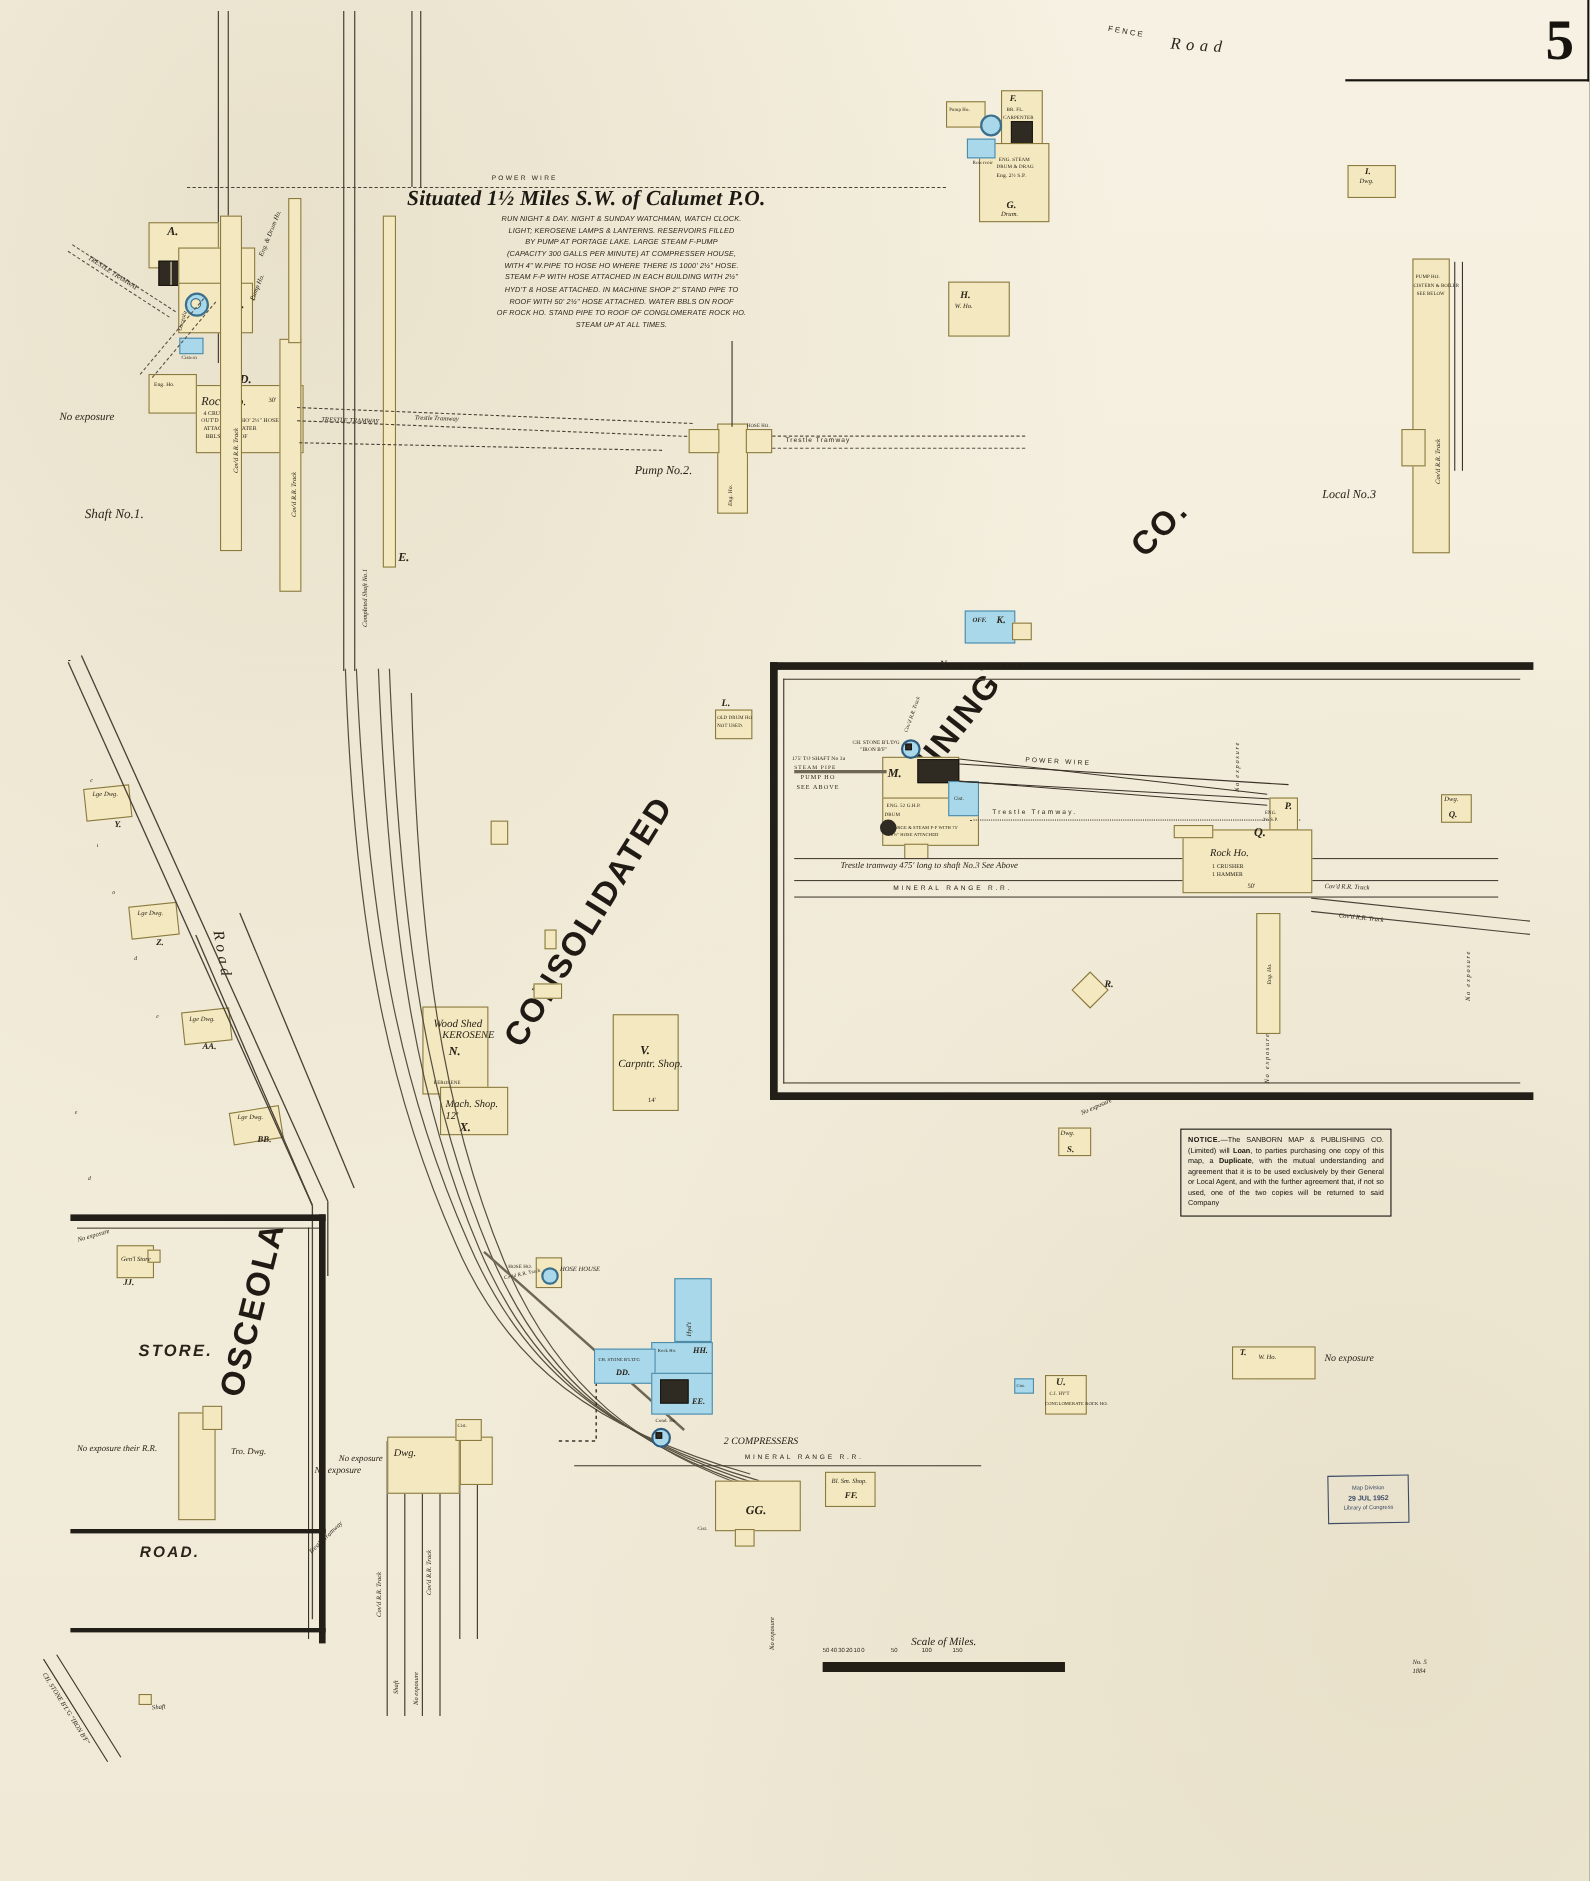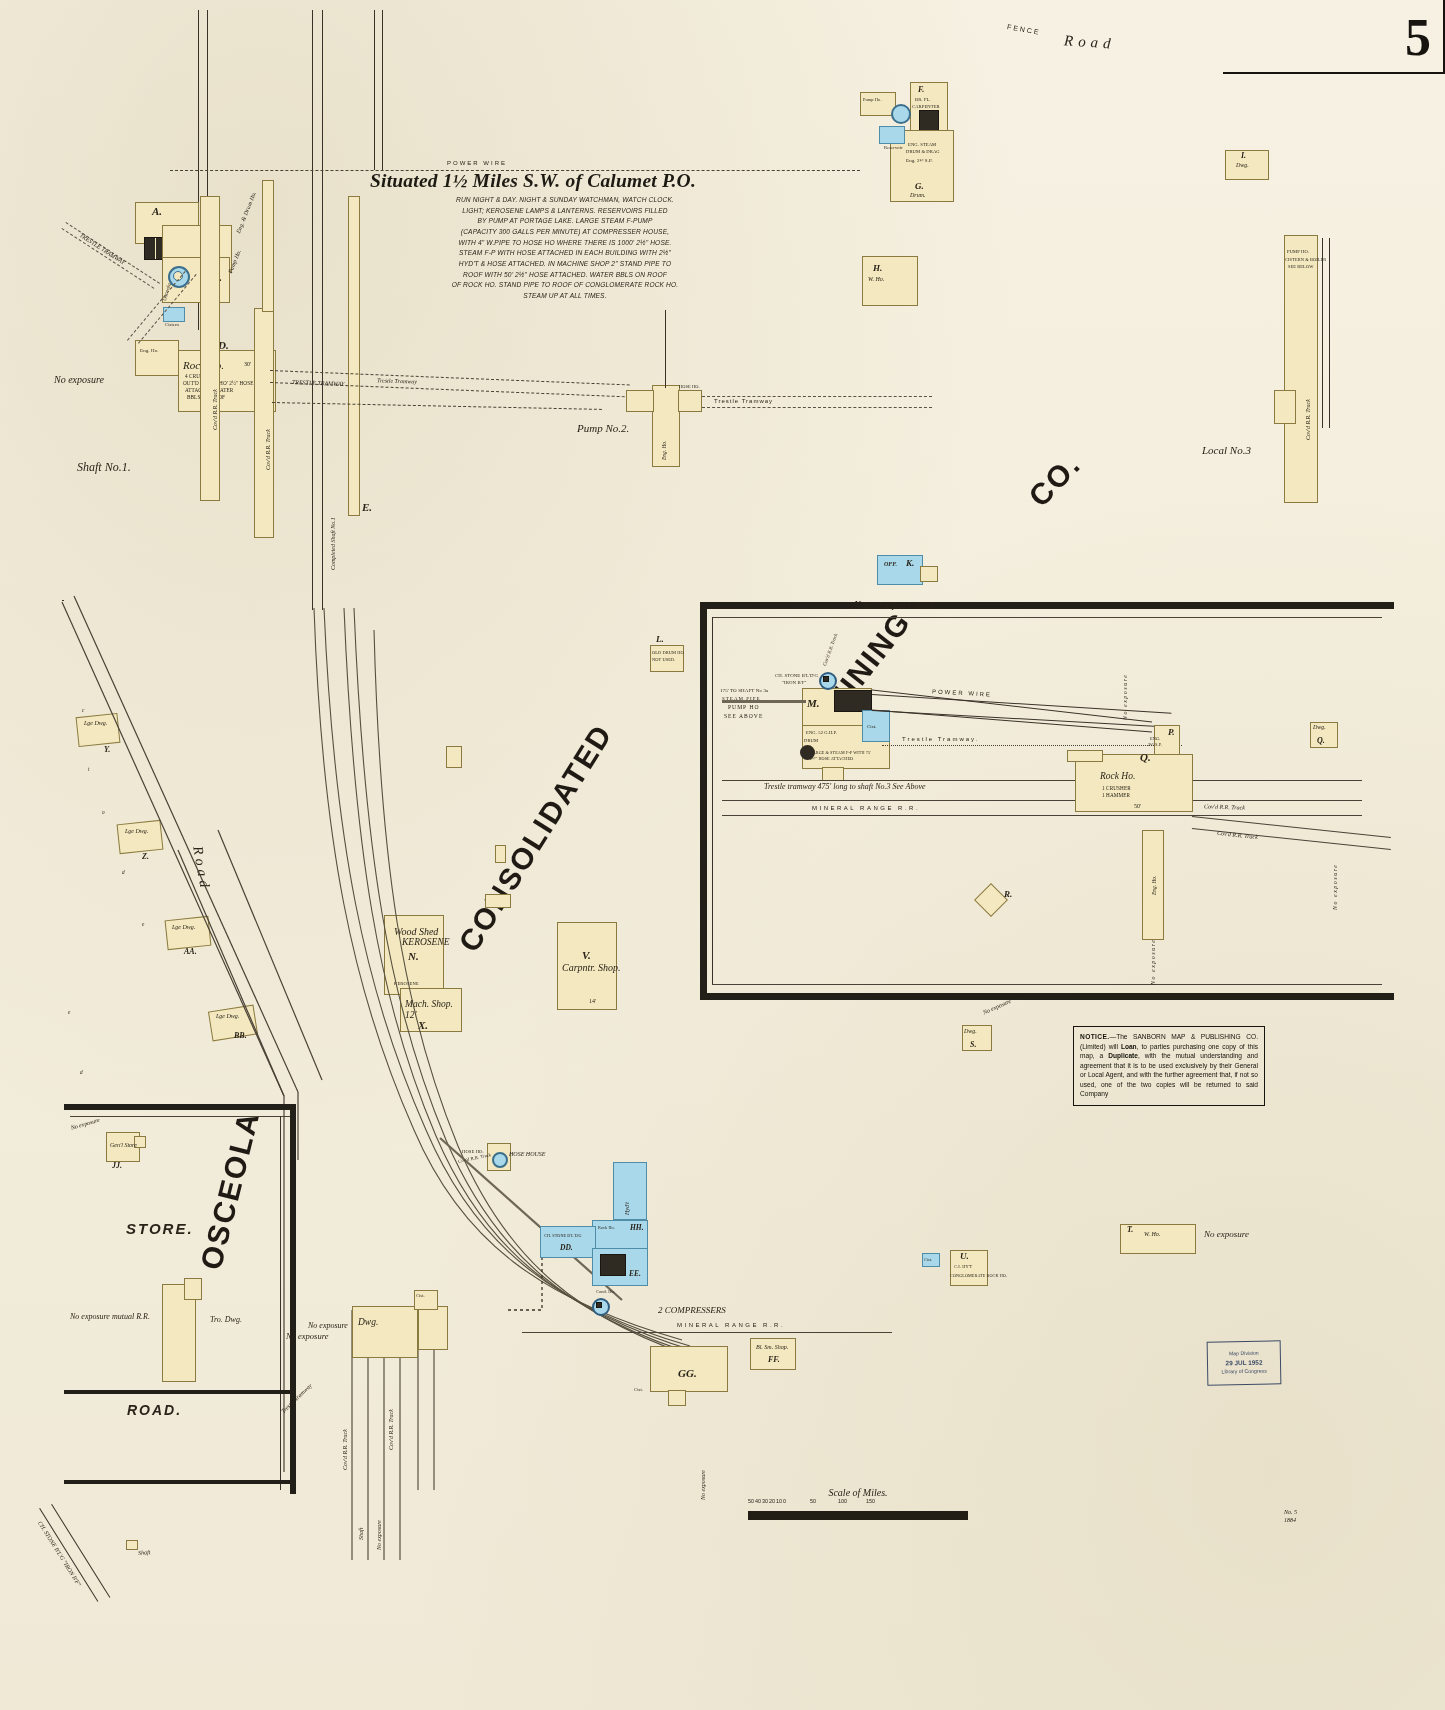--- a/index.html
+++ b/index.html
@@ -480,21 +480,21 @@
     <div class="lbl script tiny2 rotm" style="left:48px;top:1115px;transform:rotate(-16deg);">No exposure</div>
     <div class="bldg" style="left:84px;top:1122px;width:34px;height:30px;"></div>
     <div class="bldg" style="left:112px;top:1126px;width:12px;height:12px;"></div>
     <div class="lbl tiny2 script" style="left:88px;top:1132px;">Gen'l Store</div>
     <div class="lbl bldgltr" style="left:90px;top:1152px;font-size:8px;">JJ.</div>
 
     <div class="bldg" style="left:140px;top:1274px;width:34px;height:98px;"></div>
     <div class="bldg" style="left:162px;top:1268px;width:18px;height:22px;"></div>
     <div class="lbl bldgltr" style="left:148px;top:1283px;font-size:8px;"></div>
     <div class="lbl tiny2 script rotm" style="left:162px;top:1300px;transform:rotate(-78deg);"></div>
-    <div class="lbl script tiny2" style="left:48px;top:1302px;font-size:8px;line-height:1.3;">No exposure mutual R.R.</div>
+    <div class="lbl script tiny2" style="left:48px;top:1302px;font-size:8px;line-height:1.3;">No exposure their R.R.</div>
     <div class="lbl script tiny2" style="left:188px;top:1306px;font-size:8px;">Tro. Dwg.</div>
     <div class="lbl script tiny2" style="left:286px;top:1312px;font-size:8px;">No exposure</div>
 
     <div class="water" style="left:591px;top:1152px;width:34px;height:58px;"></div>
     <div class="lbl tiny2 script rot90" style="left:602px;top:1205px;">Hyd't</div>
 
     <div class="bldg" style="left:465px;top:1133px;width:24px;height:28px;"></div>
     <div class="circ" style="left:470px;top:1142px;width:12px;height:12px;background:#a8d8ea;border:2px solid #3b6f8c;"></div>
     <div class="lbl tiny2 script" style="left:487px;top:1141px;">HOSE HOUSE</div>
     <div class="lbl tiny" style="left:440px;top:1140px;font-size:4.6px;">HOSE HO.</div>

